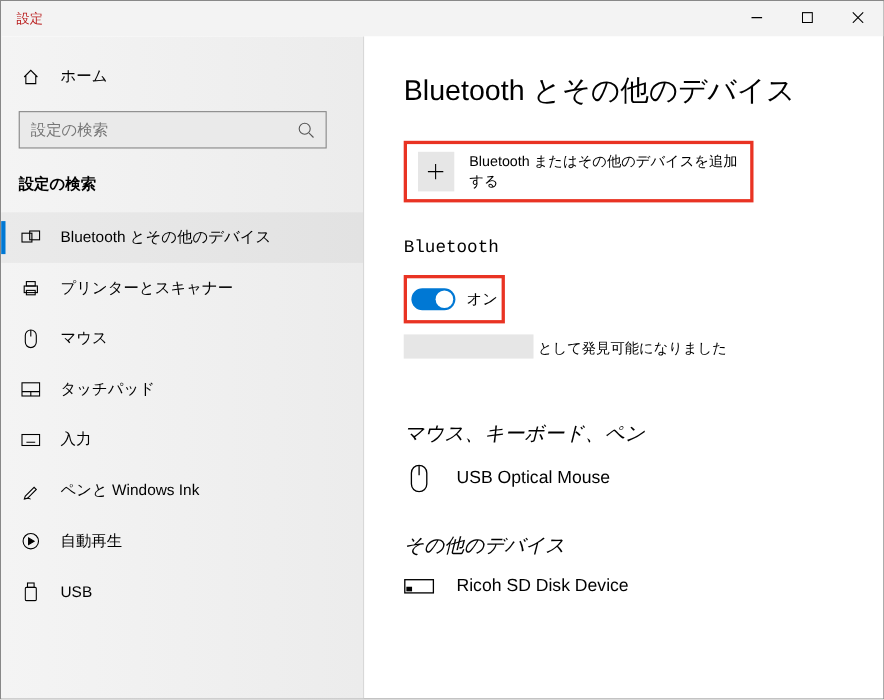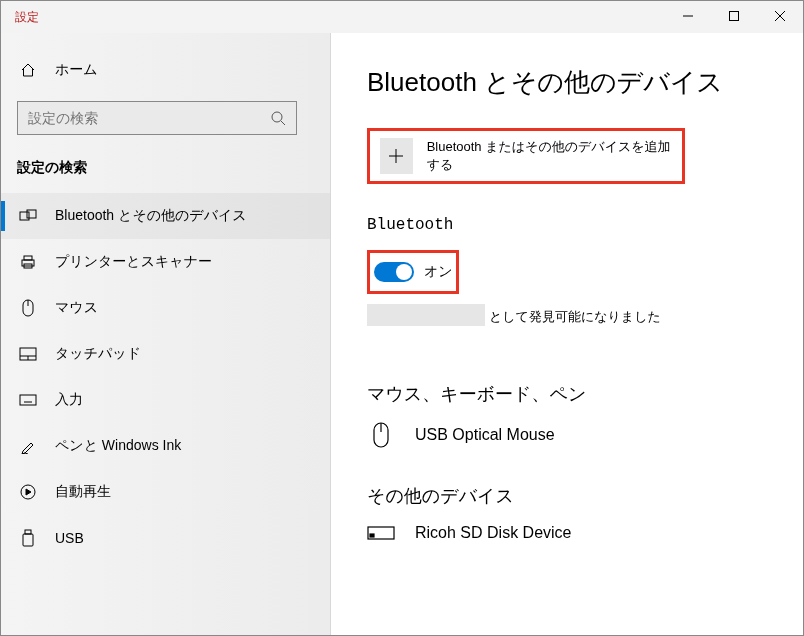--- a/index.html
+++ b/index.html
@@ -182,20 +182,21 @@
   width: 118px;
   height: 22px;
   background: #e6e6e6;
 }
 .discover-text { font-size: 13px; }
 
 .group-title {
   font-size: 18px;
   font-weight: 400;
   margin-bottom: 16px;
+  font-style: italic;
 }
 .device-row {
   display: flex;
   align-items: center;
   gap: 20px;
   margin-bottom: 36px;
 }
 .device-row .icon { width: 28px; display:flex; justify-content:center; }
 .device-name { font-size: 16px; }
 

